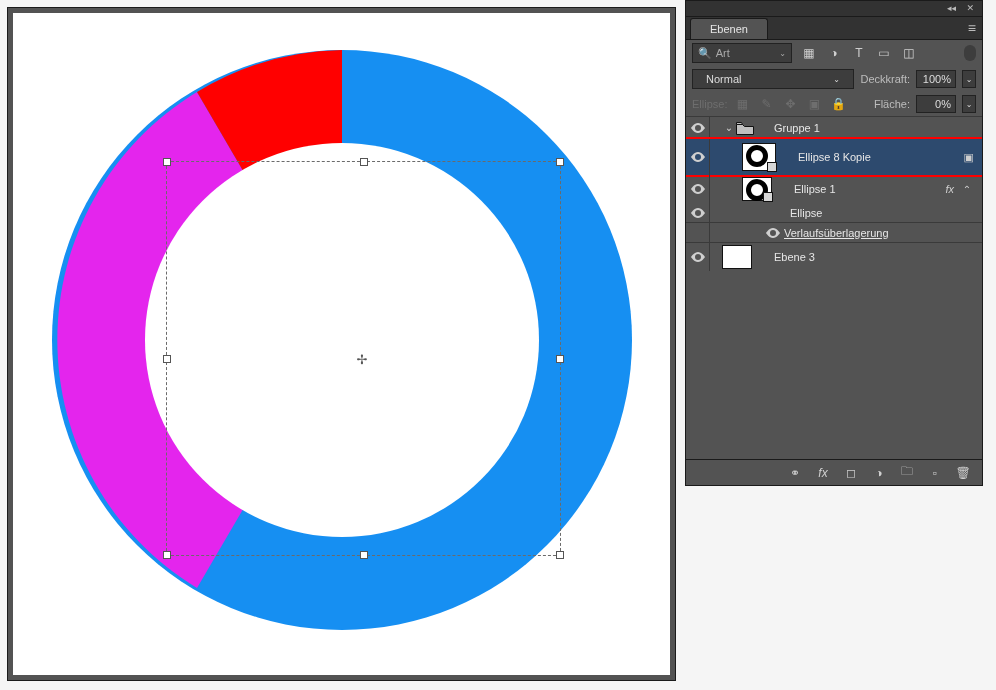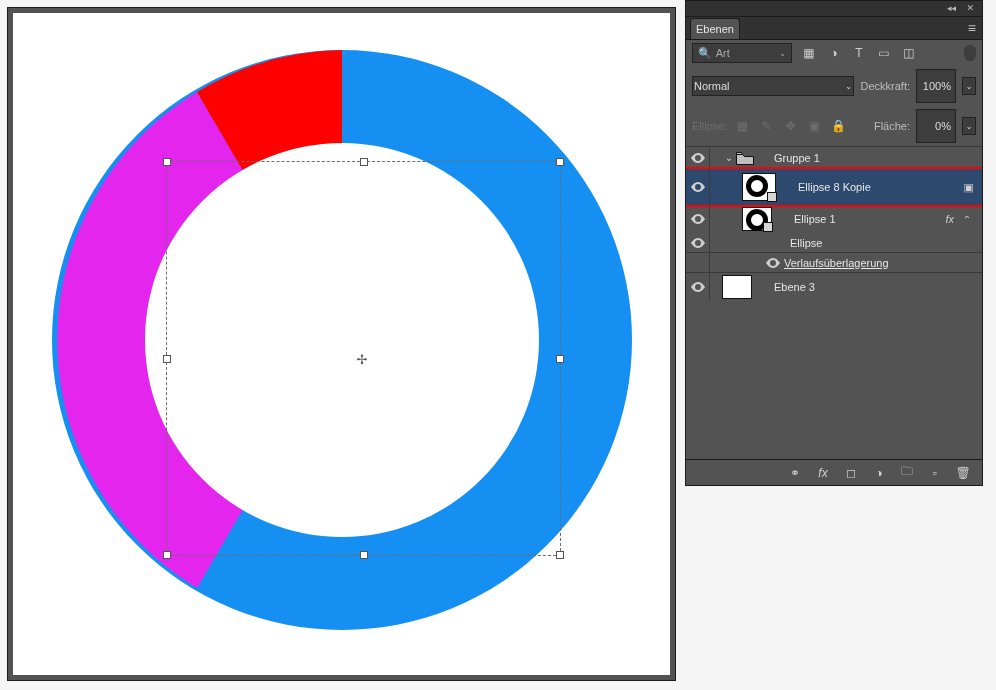--- a/index.html
+++ b/index.html
@@ -91,21 +91,21 @@
     height: 22px;
     background: #323232;
     display: flex;
     align-items: flex-end;
     position: relative;
     padding-left: 4px;
   }
   .tab {
     background: #535353;
     color: #e6e6e6;
-    padding: 4px 5px;
+    padding: 4px 19px;
     font-size: 11px;
     border-top-left-radius: 3px;
     border-top-right-radius: 3px;
     border: 1px solid #1a1a1a;
     border-bottom: none;
     cursor: pointer;
   }
   .panel-menu-icon {
     position: absolute;
     right: 6px;
@@ -147,34 +147,34 @@
     cursor: pointer;
     font-size: 12px;
   }
   .filter-icons { display:flex; gap:7px; margin-left: 2px; align-items:center; }
   .blend-select {
     background: #3d3d3d;
     border: 1px solid #222;
     color: #ddd;
     height: 20px;
     width: 162px;
-    padding: 0 1px;
+    padding: 0 13px;
     font-size: 11px;
     display:flex; align-items:center; justify-content:space-between;
     cursor:pointer;
   }
   .label { color: #bdbdbd; font-size: 11px; }
   .inactive { color: #6e6e6e; }
   .num-box {
     background: #3d3d3d;
     border: 1px solid #222;
     color: #ddd;
     height: 18px;
     width: 40px;
-    padding: 16px 4px;
+    padding: 0 4px;
     font-size: 11px;
     display:inline-flex; align-items:center; justify-content:flex-end;
   }
   .mini-dd {
     width: 14px; height: 18px;
     border: 1px solid #222;
     background: #3d3d3d;
     display:inline-flex; align-items:center; justify-content:center;
     font-size: 8px; color:#ddd; cursor:pointer;
   }

